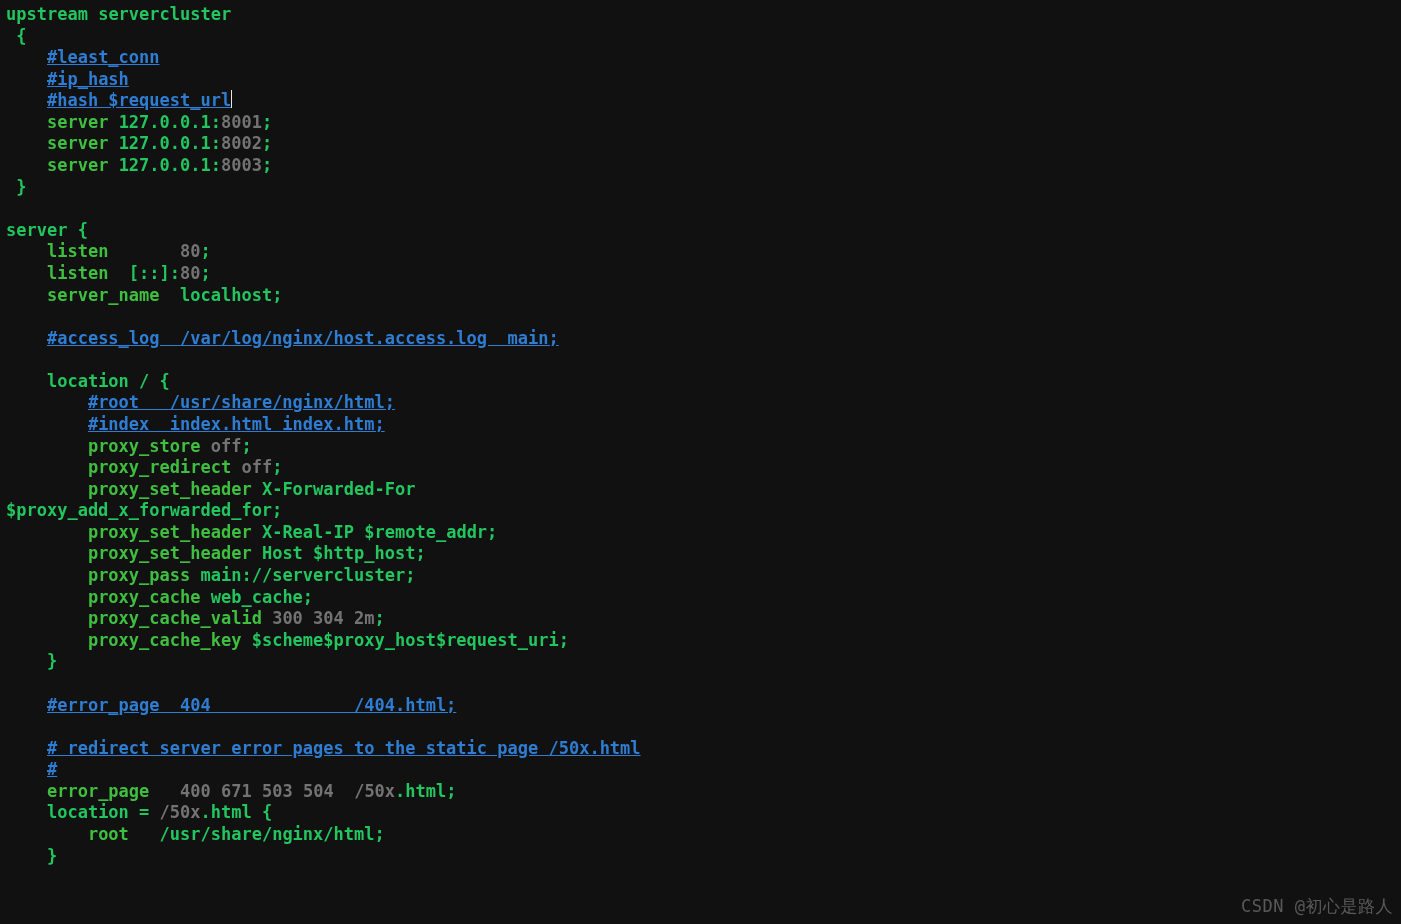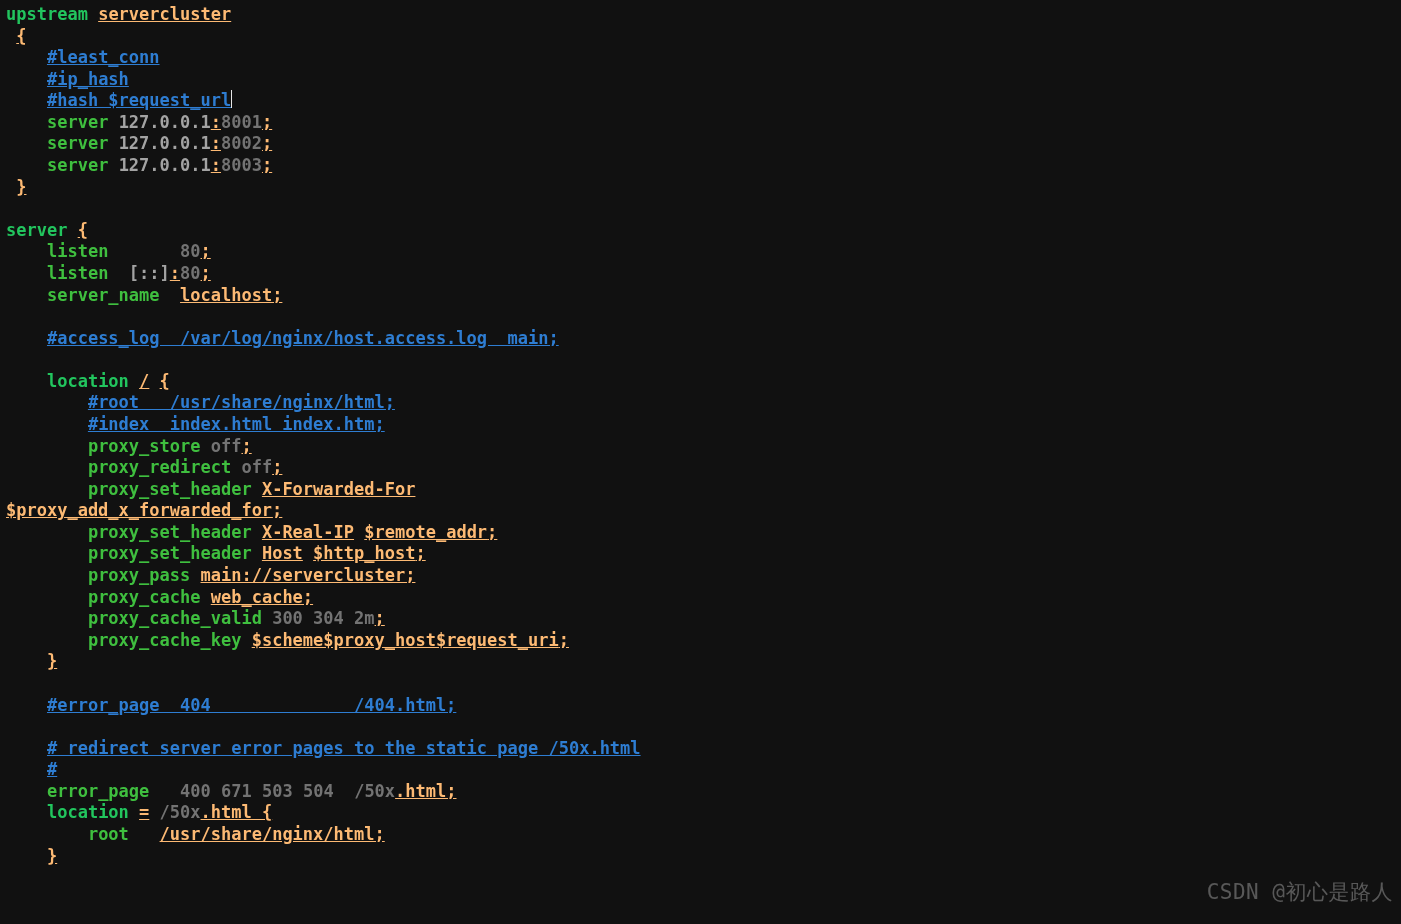--- a/index.html
+++ b/index.html
@@ -14,39 +14,39 @@
     height: 924px;
     overflow: hidden;
     position: relative;
   }
   pre {
     margin: 0;
     padding: 4px 6px;
     white-space: pre;
     font-weight: 600;
   }
-  .c-white  { color: #fdba74; text-decoration: underline; }
+  .c-white  { color: #22c55e; }
   .c-green  { color: #3fbf3f; }
-  .c-purple { color: #a3a3a3; }
+  .c-purple { color: #22c55e; }
   .c-red    { color: #737373; }
   .c-blue   { color: #2e7dd2; text-decoration: underline; }
   .c-orange { color: #22c55e; }
   .cursor {
     display: inline-block;
     width: 1px;
     height: 1.05em;
     background: #e6e6e6;
     vertical-align: -2px;
   }
   .watermark {
     position: absolute;
     right: 8px;
-    bottom: 18px;
+    bottom: 6px;
     color: rgba(220,220,220,0.35);
-    font-size: 21px;
+    font-size: 17px;
     font-family: inherit;
     font-weight: 400;
     letter-spacing: 0.5px;
   }
 </style>
 </head>
 <body>
 
 <pre><span class="c-orange">upstream</span> <span class="c-white">servercluster</span>
  <span class="c-white">{</span>

